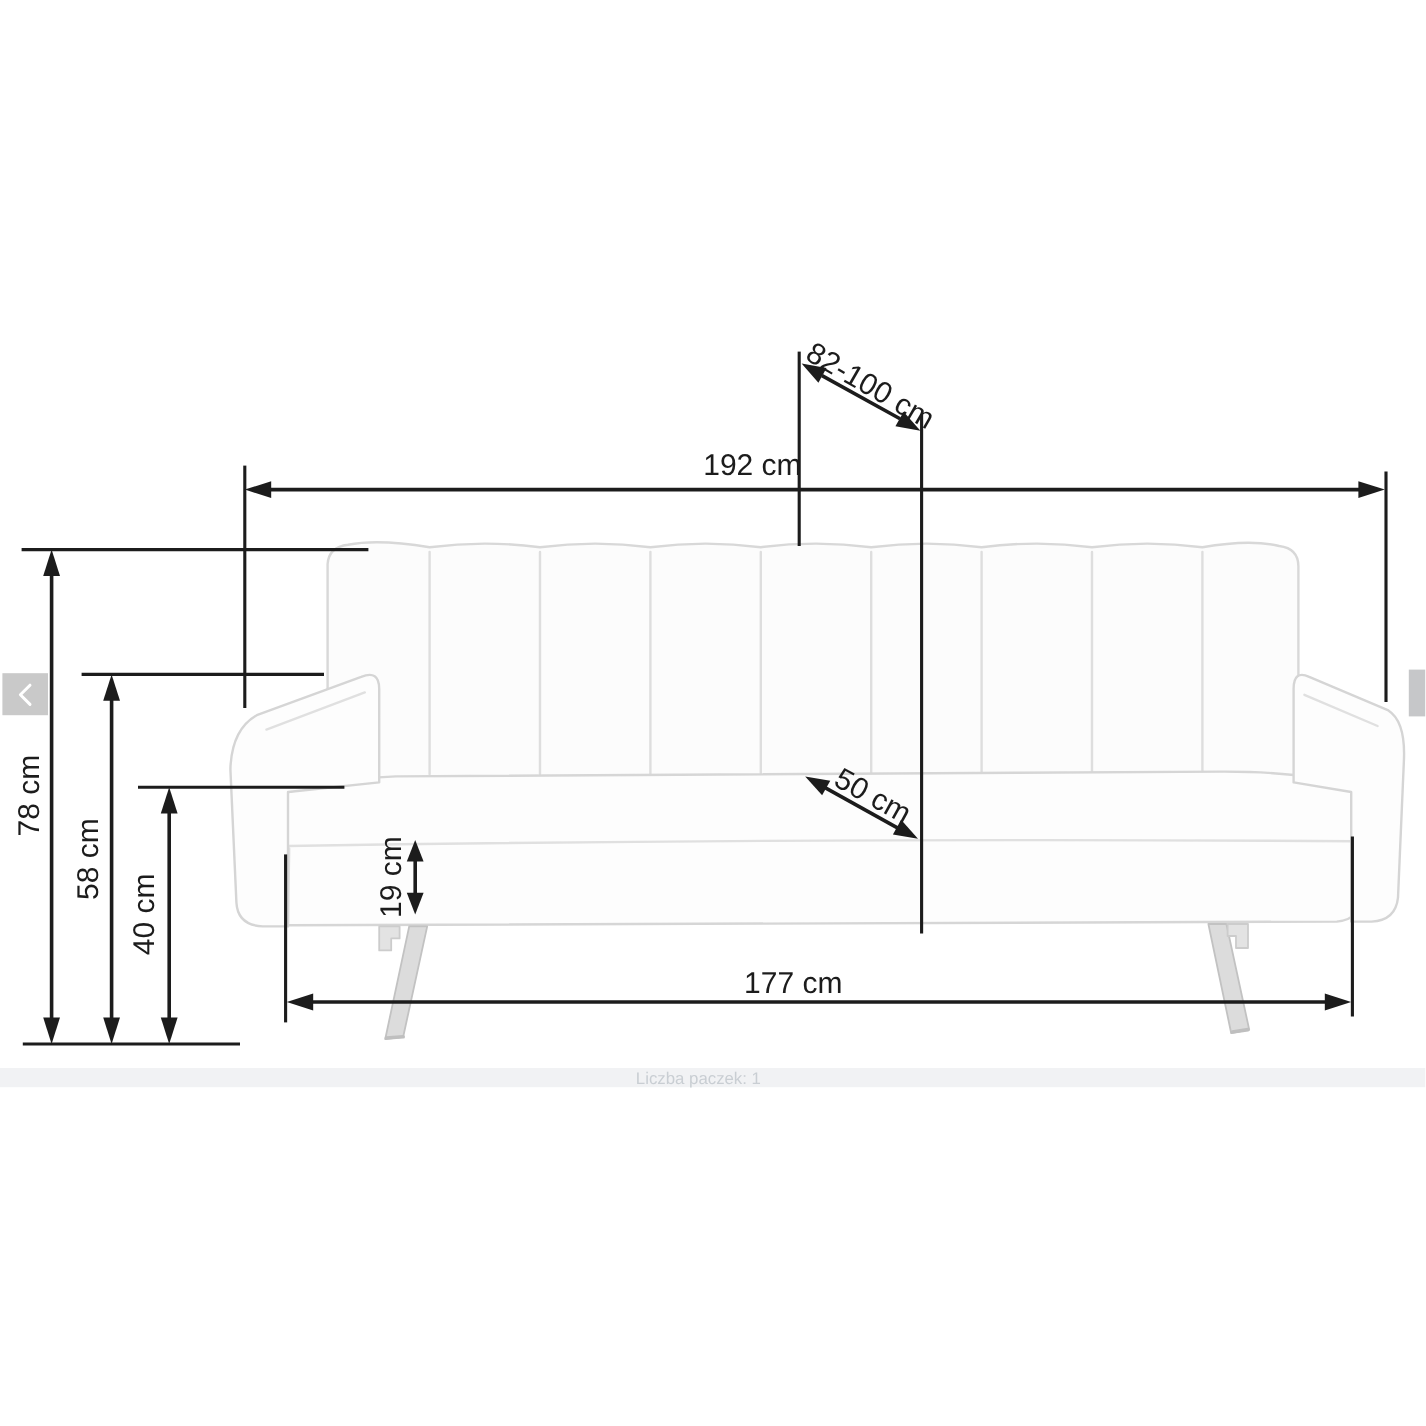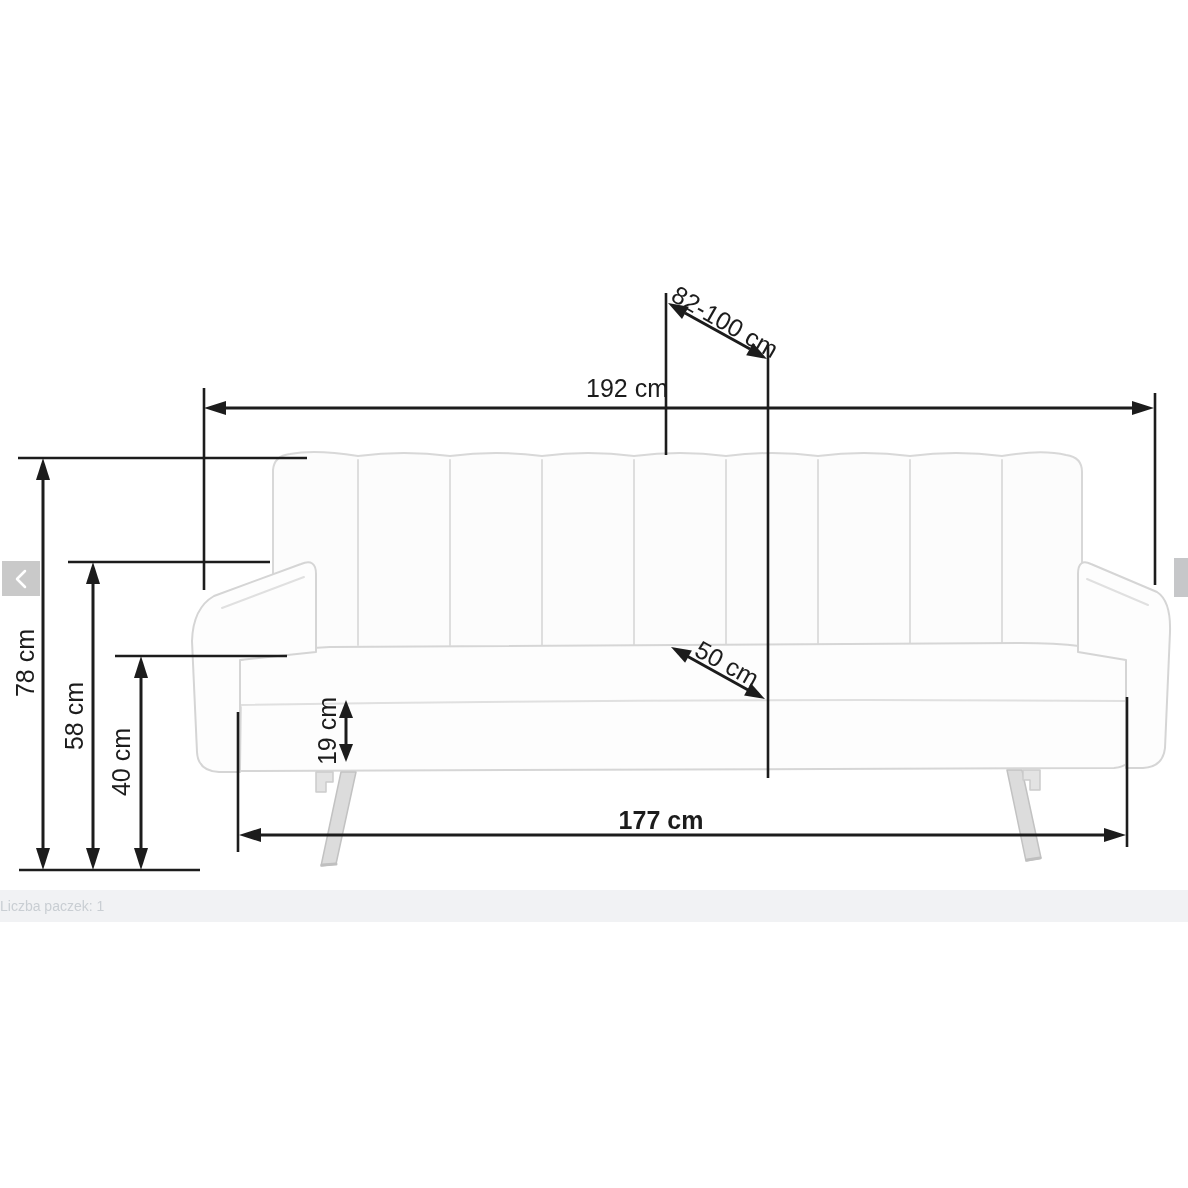--- a/index.html
+++ b/index.html
@@ -19,23 +19,23 @@
   #carousel-prev {
     position:absolute; left:2px; top:561px; width:38px; height:35px;
     background:#c9c9c9; border:none; display:flex; align-items:center;
     justify-content:center; cursor:pointer; padding:0;
   }
   #carousel-next {
     position:absolute; left:1174px; top:558px; width:14px; height:39px;
     background:#c6c7c9; border:none; cursor:pointer; padding:0;
   }
   #footer-band {
-    position:absolute; left:0; top:890px; width:1188px; height:32px;
+    position:absolute; left:0; top:890px; width:1188px; height:16px;
     background:#f1f2f4; display:flex; align-items:center;
-    justify-content:flex-start; padding-right:24px; box-sizing:border-box;
+    justify-content:center; padding-right:24px; box-sizing:border-box;
   }
   #footer-band .pkg-text {
     font-size:14px; color:#c9ced3; line-height:16px;
   }
 </style>
 </head>
 <body>
 
 <div id="canvas">
 
@@ -154,21 +154,21 @@
   <div class="dim-label rot-ccw" style="left:25px; top:663px;">78 cm</div>
 
   <div class="dim-label rot-ccw" style="left:74px; top:716px;">58 cm</div>
 
   <div class="dim-label rot-ccw" style="left:121px; top:762px;">40 cm</div>
 
   <div class="dim-label rot-ccw" style="left:327px; top:731px;">19 cm</div>
 
   <div class="dim-label rot-29" style="left:727px; top:664px;">50 cm</div>
 
-  <div class="dim-label" style="left:661px; top:820px;font-weight:bold;">177 cm</div>
+  <div class="dim-label" style="left:661px; top:820px;">177 cm</div>
 
   <button id="carousel-prev">
     <svg width="14" height="20" viewBox="0 0 14 20">
       <polyline points="11,2 3,10 11,18" fill="none" stroke="#ffffff" stroke-width="2.5" stroke-linecap="round" stroke-linejoin="round"></polyline>
     </svg>
   </button>
 
   <button id="carousel-next">
     <span></span>
   </button>

